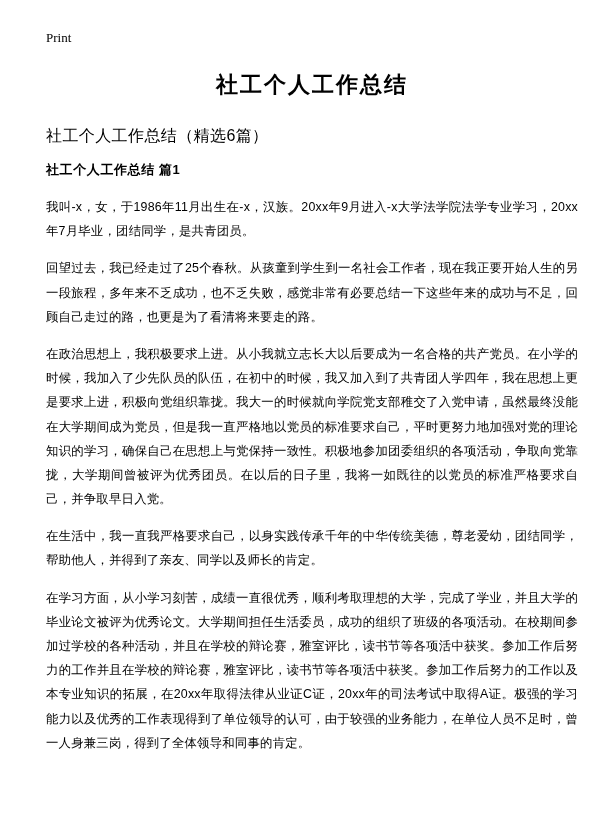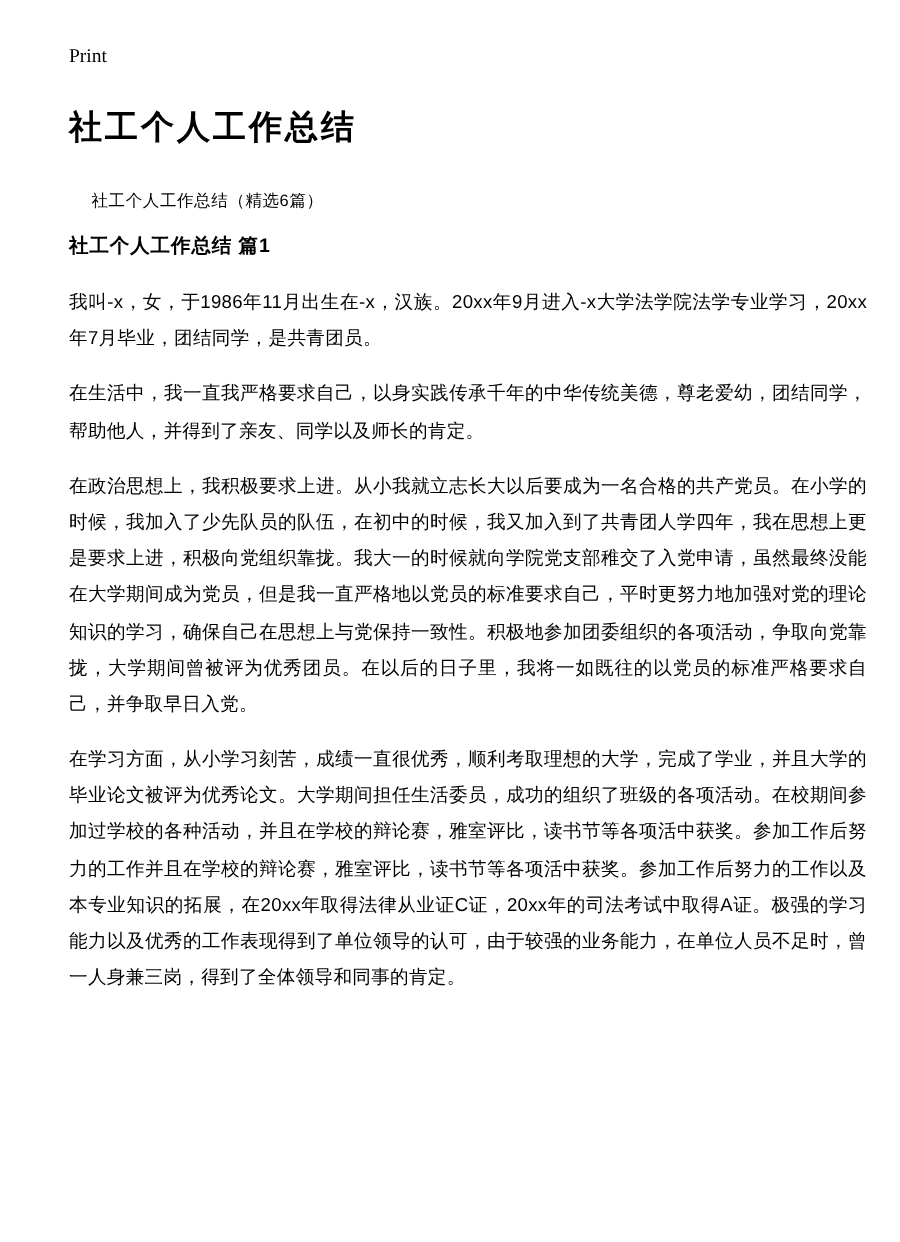--- a/index.html
+++ b/index.html
@@ -24,30 +24,30 @@
   .print-link {
     font-family: "Liberation Serif", "DejaVu Serif", serif;
     font-size: 13px;
     color: #000;
     text-decoration: none;
     display: inline-block;
     margin: 0 0 0 0;
     line-height: 1.2;
   }
   .doc-title {
-    text-align: left;
+    text-align: center;
     font-size: 22px;
     font-weight: bold;
     letter-spacing: 2px;
     margin: 24px 0 26px 0;
     font-family: "Liberation Sans", "DejaVu Sans", sans-serif;
   }
   .subtitle {
-    font-size: 11px;
-    margin: 0 0 14px 15px;
+    font-size: 16px;
+    margin: 0 0 14px 0;
     letter-spacing: 0.4px;
     font-family: "Liberation Sans", "DejaVu Sans", sans-serif;
   }
   .section-heading {
     font-size: 13px;
     font-weight: bold;
     margin: 0 0 16px 0;
     letter-spacing: 0.6px;
     font-family: "Liberation Sans", "DejaVu Sans", sans-serif;
   }
@@ -71,18 +71,19 @@
 
   <a href="#" class="print-link">Print</a>
 
   <h1 class="doc-title">社工个人工作总结</h1>
 
   <div class="subtitle">社工个人工作总结（精选6篇）</div>
 
   <div class="section-heading">社工个人工作总结 篇1</div>
 
   <p class="para">我叫-x，女，于1986年11月出生在-x，汉族。20xx年9月进入-x大学法学院法学专业学习，20xx年7月毕业，团结同学，是共青团员。</p>
+  <p class="para">回望过去，我已经走过了25个春秋。从孩童到学生到一名社会工作者，现在我正要开始人生的另一段旅程，多年来不乏成功，也不乏失败，感觉非常有必要总结一下这些年来的成功与不足，回顾自己走过的路，也更是为了看清将来要走的路。</p>
+  <p class="para">在政治思想上，我积极要求上进。从小我就立志长大以后要成为一名合格的共产党员。在小学的时候，我加入了少先队员的队伍，在初中的时候，我又加入到了共青团人学四年，我在思想上更是要求上进，积极向党组织靠拢。我大一的时候就向学院党支部稚交了入党申请，虽然最终没能在大学期间成为党员，但是我一直严格地以党员的标准要求自己，平时更努力地加强对党的理论知识的学习，确保自己在思想上与党保持一致性。积极地参加团委组织的各项活动，争取向党靠拢，大学期间曾被评为优秀团员。在以后的日子里，我将一如既往的以党员的标准严格要求自己，并争取早日入党。</p>
   <p class="para">在生活中，我一直我严格要求自己，以身实践传承千年的中华传统美德，尊老爱幼，团结同学，帮助他人，并得到了亲友、同学以及师长的肯定。</p>
-  <p class="para">在政治思想上，我积极要求上进。从小我就立志长大以后要成为一名合格的共产党员。在小学的时候，我加入了少先队员的队伍，在初中的时候，我又加入到了共青团人学四年，我在思想上更是要求上进，积极向党组织靠拢。我大一的时候就向学院党支部稚交了入党申请，虽然最终没能在大学期间成为党员，但是我一直严格地以党员的标准要求自己，平时更努力地加强对党的理论知识的学习，确保自己在思想上与党保持一致性。积极地参加团委组织的各项活动，争取向党靠拢，大学期间曾被评为优秀团员。在以后的日子里，我将一如既往的以党员的标准严格要求自己，并争取早日入党。</p>
   <p class="para">在学习方面，从小学习刻苦，成绩一直很优秀，顺利考取理想的大学，完成了学业，并且大学的毕业论文被评为优秀论文。大学期间担任生活委员，成功的组织了班级的各项活动。在校期间参加过学校的各种活动，并且在学校的辩论赛，雅室评比，读书节等各项活中获奖。参加工作后努力的工作并且在学校的辩论赛，雅室评比，读书节等各项活中获奖。参加工作后努力的工作以及本专业知识的拓展，在20xx年取得法律从业证C证，20xx年的司法考试中取得A证。极强的学习能力以及优秀的工作表现得到了单位领导的认可，由于较强的业务能力，在单位人员不足时，曾一人身兼三岗，得到了全体领导和同事的肯定。</p>
   
 
 </div>
 
 </body></html>

